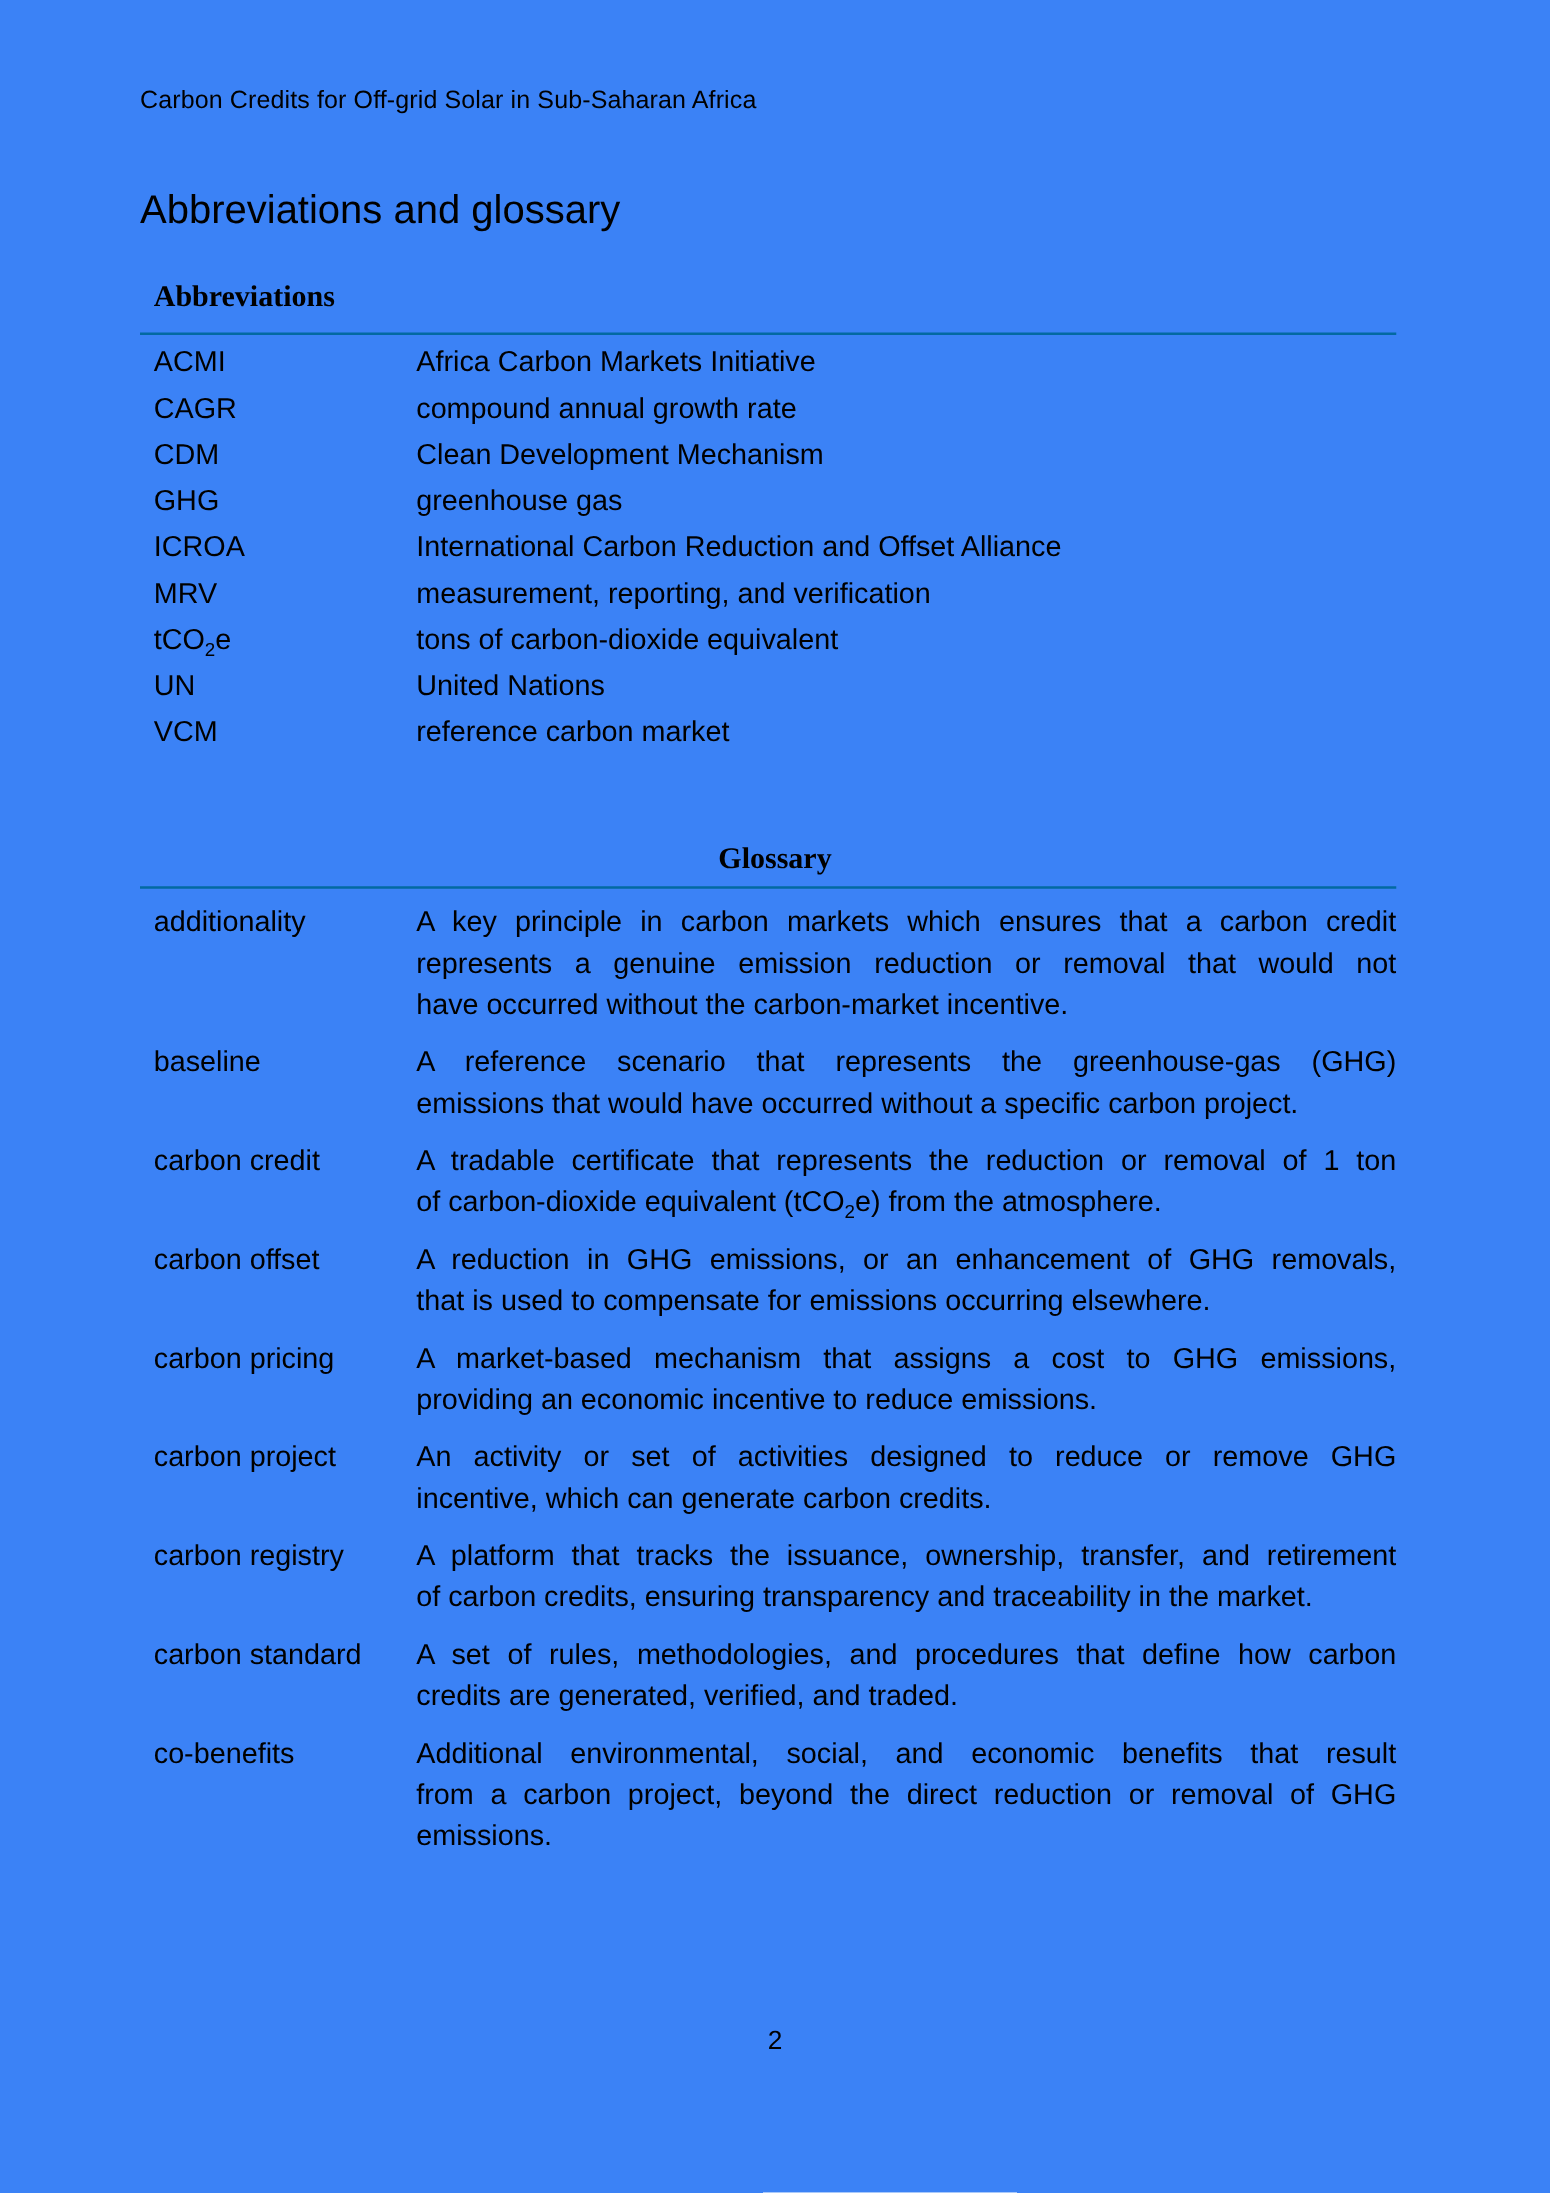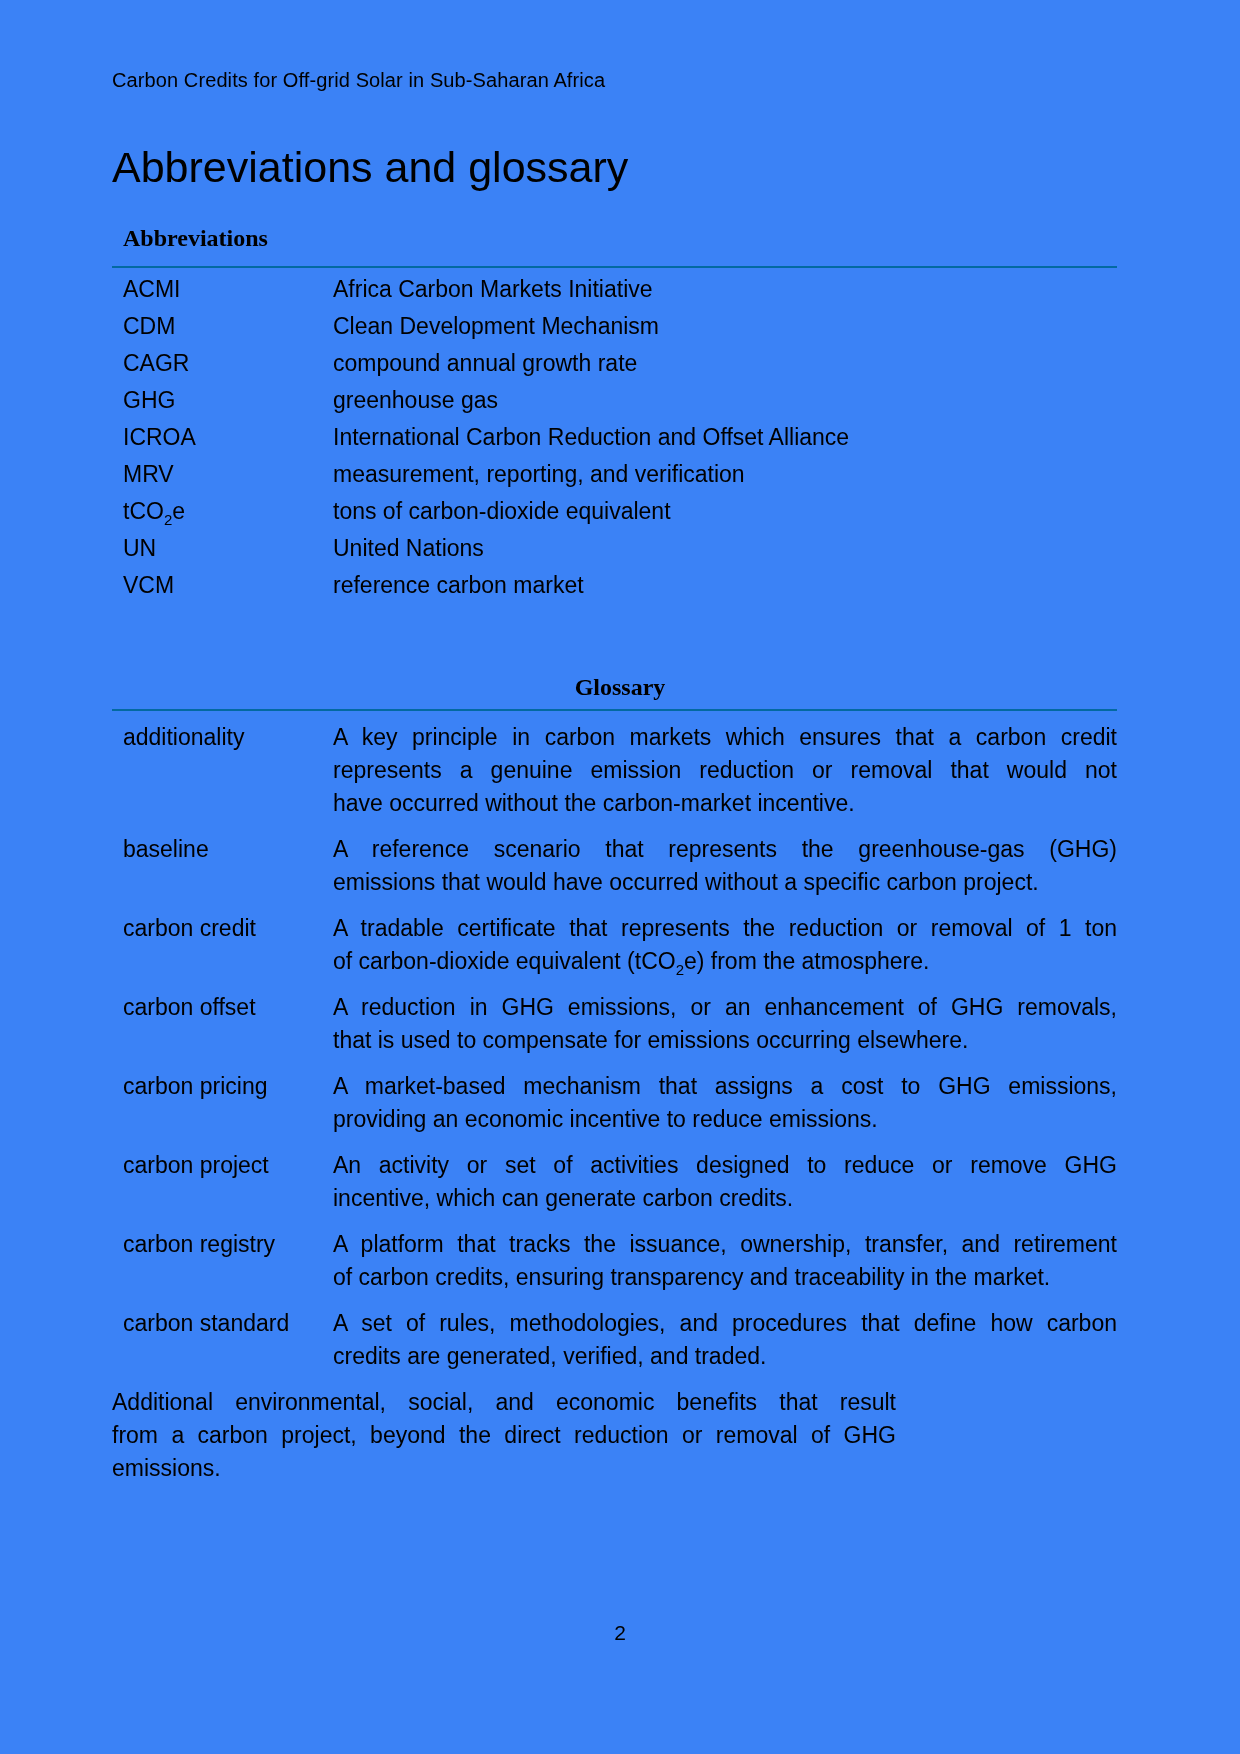--- a/index.html
+++ b/index.html
@@ -14,21 +14,21 @@
     padding: 68px 123px 0 112px;
     overflow: hidden;
   }
   .doc-header {
     font-size: 20px;
     line-height: 24px;
     letter-spacing: 0.1px;
   }
   .doc-title {
     margin-top: 56px;
-    font-size: 43px;
+    font-size: 32px;
     font-weight: 400;
     line-height: 38px;
   }
   .section-heading {
     margin: 38px 0 14px 11px;
     font-size: 24px;
     font-weight: 700;
     line-height: 28px;
     font-family: Liberation Serif, serif;
   }
@@ -75,29 +75,29 @@
   <section>
     <h2 class="section-heading">Abbreviations</h2>
     <div class="gtable abbr" id="abbr-table">
         <div class="trow">
           <div class="cell term"><span>ACMI</span></div>
           <div class="cell def">
             <div class="def-line"><span>Africa Carbon Markets Initiative</span></div>
           </div>
         </div>
         <div class="trow">
+          <div class="cell term"><span>CAGR</span></div>
+          <div class="cell def">
+            <div class="def-line"><span>compound annual growth rate</span></div>
+          </div>
+        </div>
+        <div class="trow">
           <div class="cell term"><span>CDM</span></div>
           <div class="cell def">
             <div class="def-line"><span>Clean Development Mechanism</span></div>
-          </div>
-        </div>
-        <div class="trow">
-          <div class="cell term"><span>CAGR</span></div>
-          <div class="cell def">
-            <div class="def-line"><span>compound annual growth rate</span></div>
           </div>
         </div>
         <div class="trow">
           <div class="cell term"><span>GHG</span></div>
           <div class="cell def">
             <div class="def-line"><span>greenhouse gas</span></div>
           </div>
         </div>
         <div class="trow">
           <div class="cell term"><span>ICROA</span></div>
@@ -186,20 +186,21 @@
           </div>
         </div>
         <div class="trow">
           <div class="cell term"><span>carbon standard</span></div>
           <div class="cell def">
             <div class="def-line just"><span>A set of rules, methodologies, and procedures that define how carbon</span></div>
             <div class="def-line"><span>credits are generated, verified, and traded.</span></div>
           </div>
         </div>
         <div class="trow">
+          <div class="cell term"><span>co-benefits</span></div>
           <div class="cell def">
             <div class="def-line just"><span>Additional environmental, social, and economic benefits that result</span></div>
             <div class="def-line just"><span>from a carbon project, beyond the direct reduction or removal of GHG</span></div>
             <div class="def-line"><span>emissions.</span></div>
           </div>
         </div>
       </div>
   </section>
 
   <div class="page-number">2</div>

